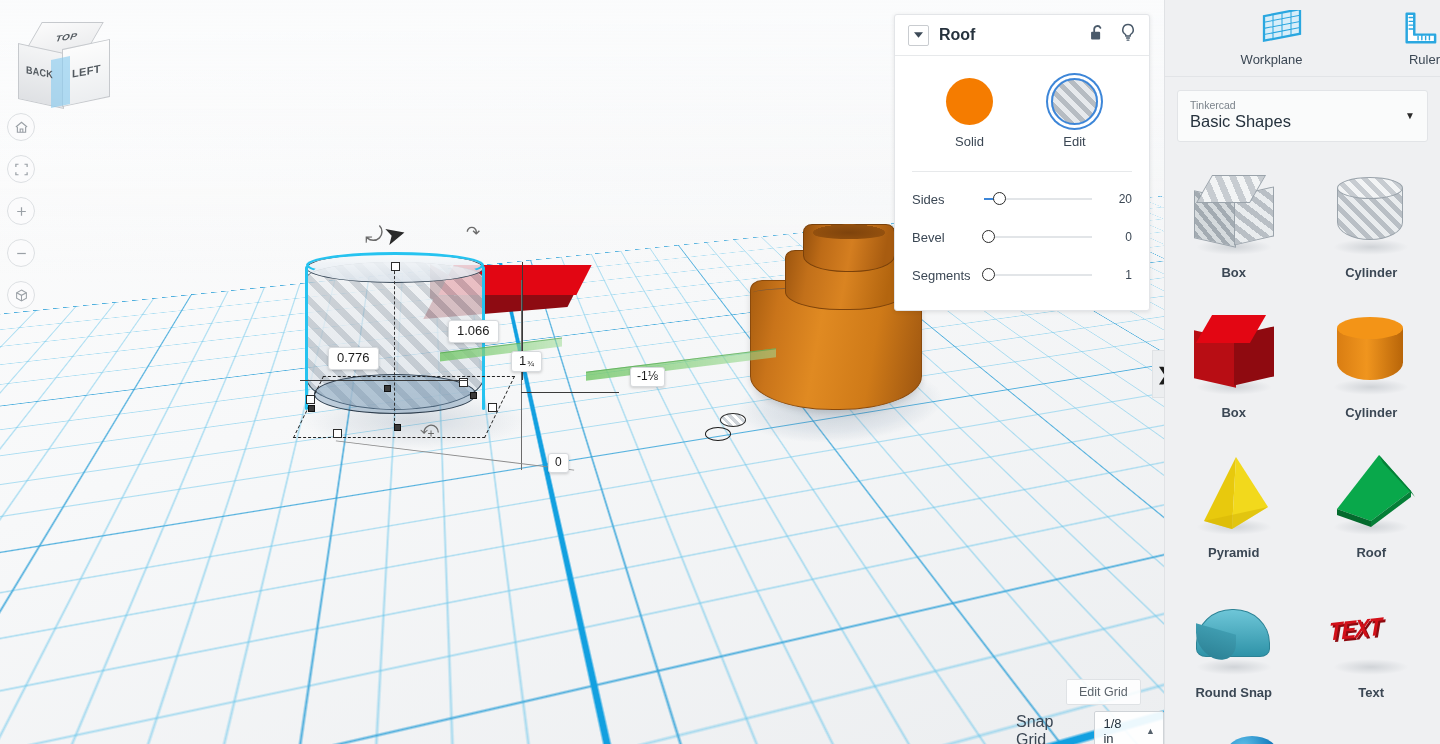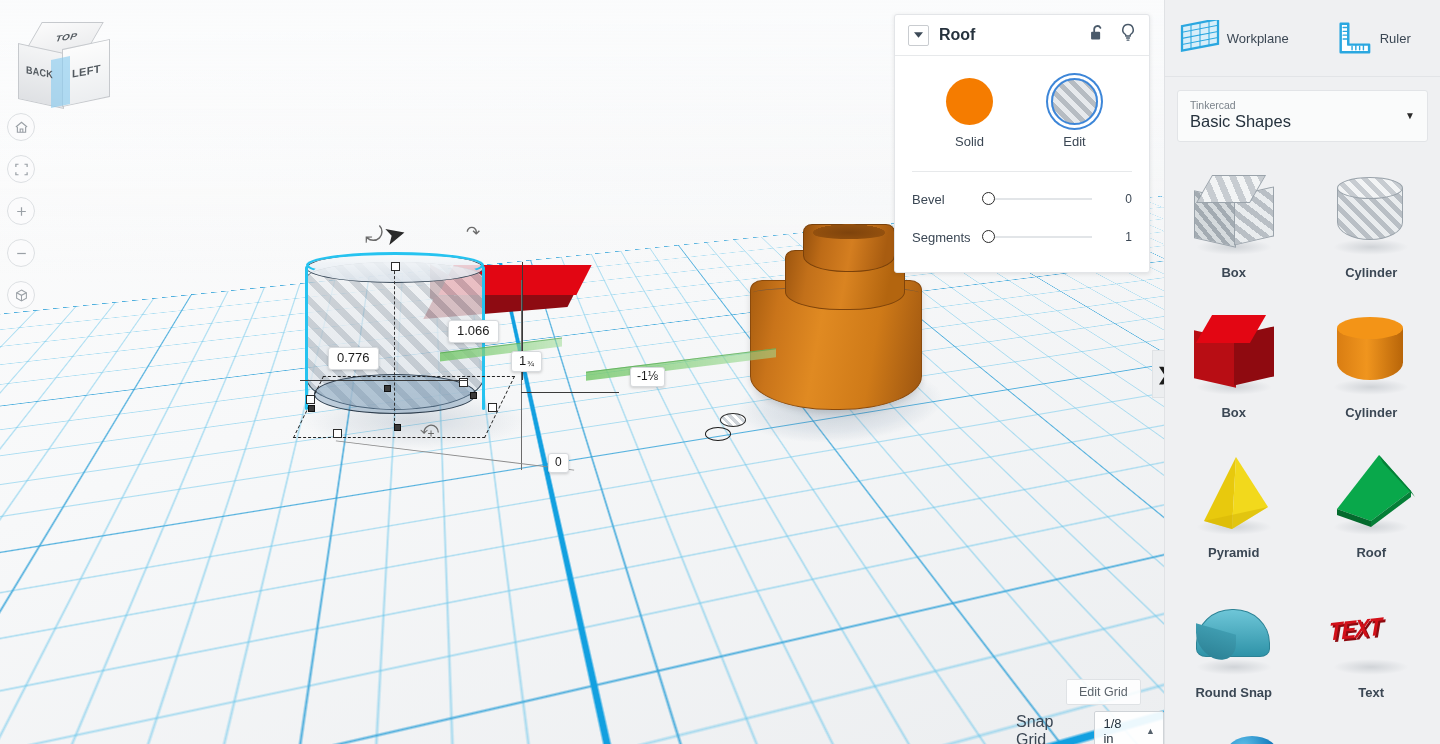--- a/index.html
+++ b/index.html
@@ -311,21 +311,21 @@
   #sidebar {
     position:absolute; left:1164px; top:0; width:276px; height:744px;
     background:#eff0f2;
     border-left:1px solid #e0e2e5;
     overflow:hidden;
   }
   #sidebar-tools {
     display:flex; height:77px; border-bottom:1px solid #e2e4e7;
   }
   .side-tool {
-    flex:1; display:flex; flex-direction:row; align-items:center; justify-content:center; gap:6px;
+    flex:1; display:flex; flex-direction:column; align-items:flex-end; justify-content:center; gap:6px;
   }
   .side-tool-label { font-size:13px; color:#3b4754; }
 
   #shapes-dropdown {
     margin:13px 12px 0;
     background:#fafbfb; border:1px solid #e2e4e7; border-radius:3px;
     padding:8px 12px 10px;
     display:flex; align-items:center;
   }
   #dd-texts { display:flex; flex-direction:column; gap:1px; }
@@ -519,20 +519,28 @@
       <div class="sh-item">
         <div class="sh-swatch hole"></div>
         <div class="sh-label">Edit</div>
       </div>
     </div>
 
     <div id="panel-divider"></div>
 
     <div style="padding:8px 0 16px;">
       <div class="slider-row">
+        <div class="slider-label">Sides</div>
+        <div class="slider-track">
+          <div class="slider-fill" style="width:11%"></div>
+          <div class="slider-knob" style="left:8%"></div>
+        </div>
+        <div class="slider-value">20</div>
+      </div>
+      <div class="slider-row">
         <div class="slider-label">Bevel</div>
         <div class="slider-track">
           <div class="slider-fill" style="width:0%"></div>
           <div class="slider-knob" style="left:-2%"></div>
         </div>
         <div class="slider-value">0</div>
       </div>
       <div class="slider-row">
         <div class="slider-label">Segments</div>
         <div class="slider-track">

